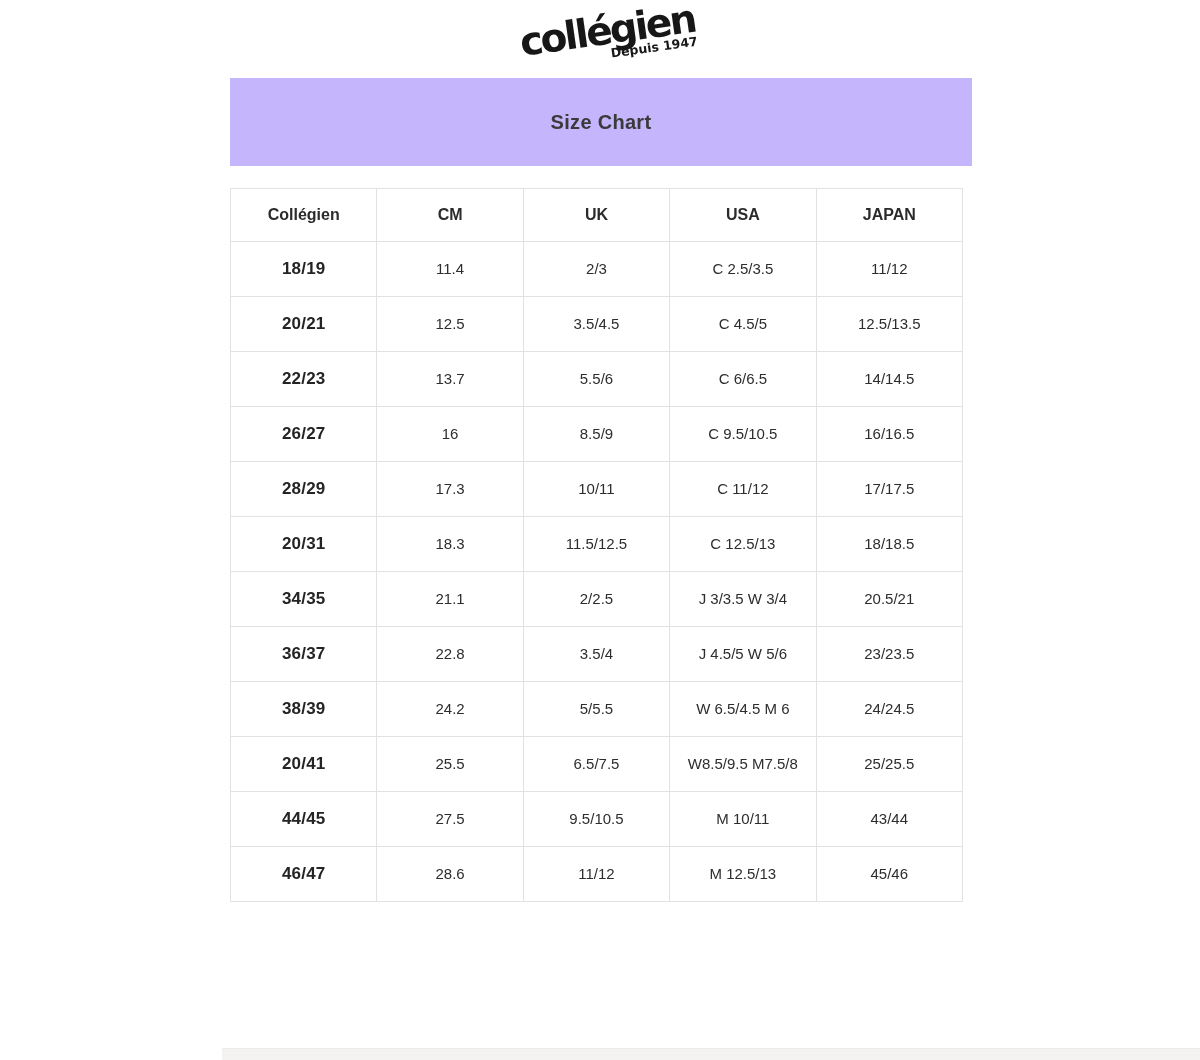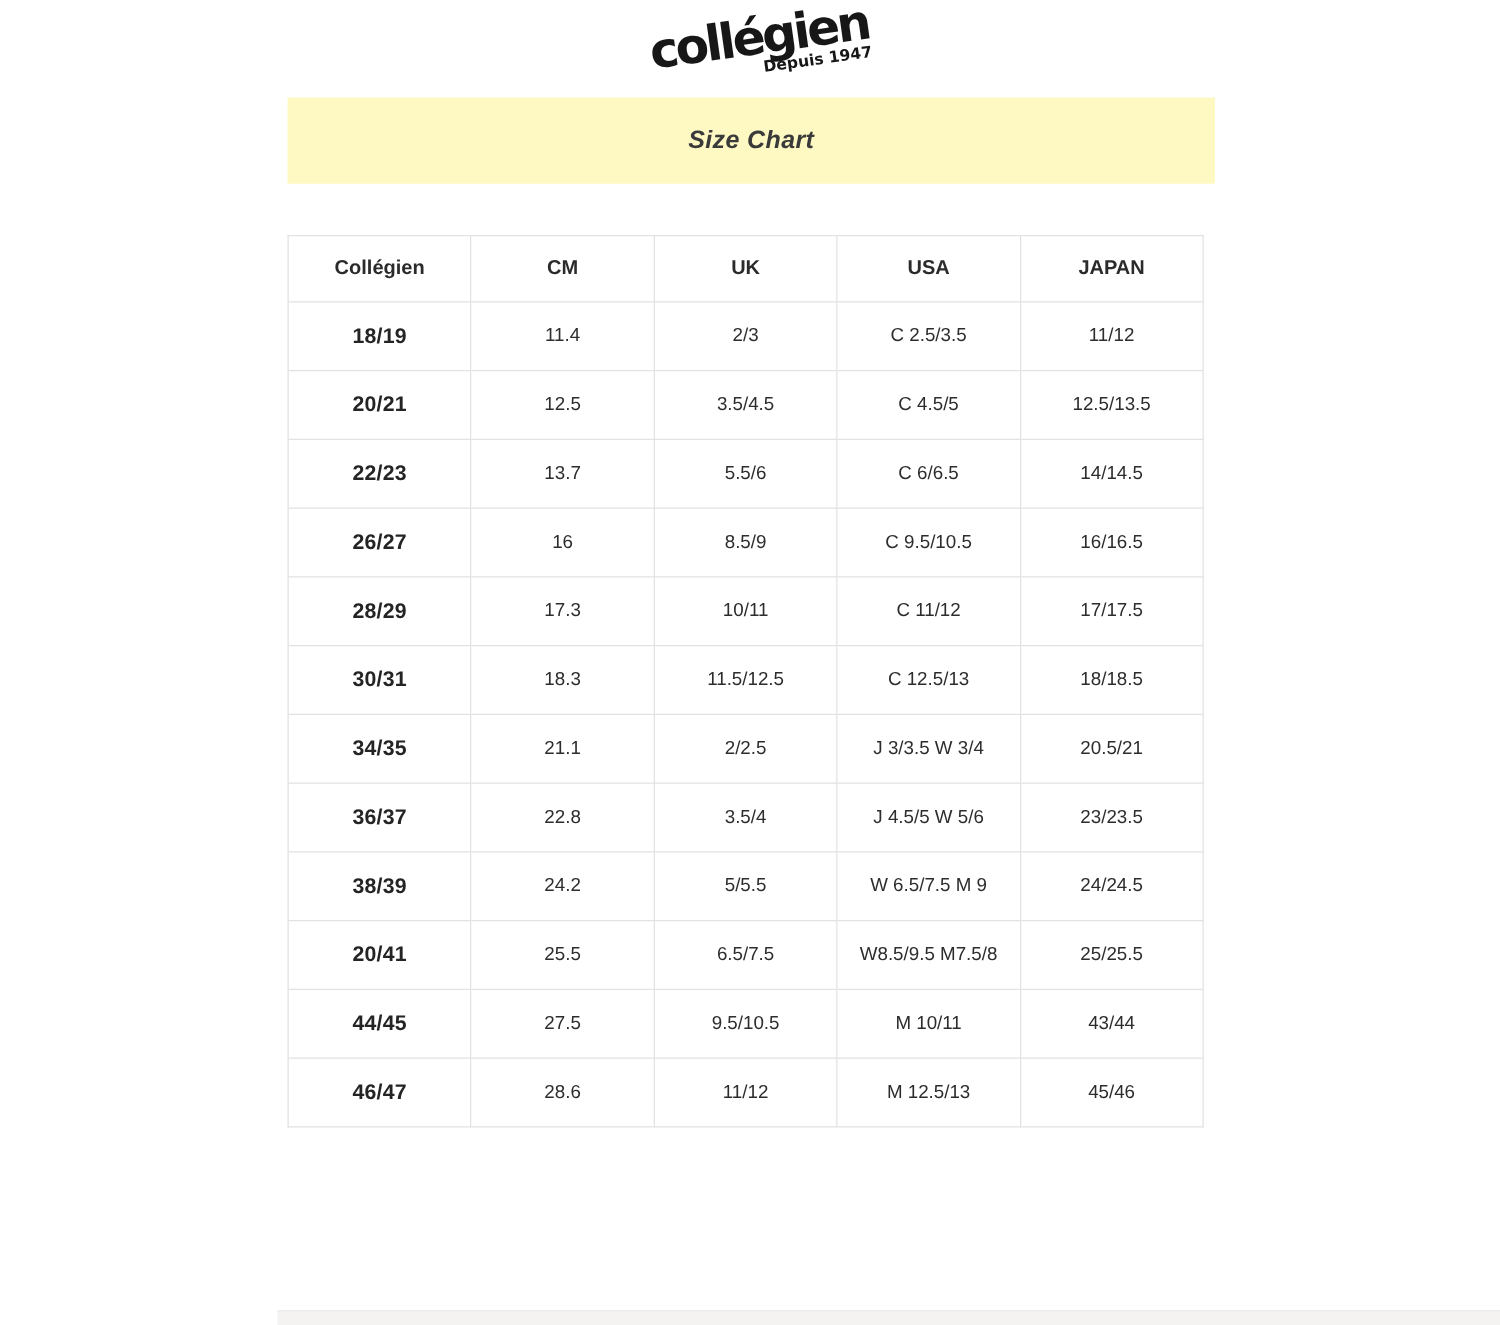--- a/index.html
+++ b/index.html
@@ -47,26 +47,25 @@
     letter-spacing: 0px;
     white-space: nowrap;
   }
 
   
   .banner {
     position: absolute;
     left: 230px;
     top: 78px;
     width: 742px;
-    height: 69px;
-    background: #fef9c3;
+    height: 88px;
+    background: #c4b5fd;
     display: flex;
     align-items: center;
     justify-content: center;
-    font-style: italic;
   }
   .banner-title {
     font-size: 20px;
     font-weight: bold;
     color: #3a3a3a;
     letter-spacing: 0.3px;
   }
 
   
   .size-table {
@@ -170,21 +169,21 @@
           <td>16/16.5</td>
         </tr>
         <tr>
           <td class="c0">28/29</td>
           <td>17.3</td>
           <td>10/11</td>
           <td>C 11/12</td>
           <td>17/17.5</td>
         </tr>
         <tr>
-          <td class="c0">30/31</td>
+          <td class="c0">20/31</td>
           <td>18.3</td>
           <td>11.5/12.5</td>
           <td>C 12.5/13</td>
           <td>18/18.5</td>
         </tr>
         <tr>
           <td class="c0">34/35</td>
           <td>21.1</td>
           <td>2/2.5</td>
           <td>J 3/3.5 W 3/4</td>
@@ -194,21 +193,21 @@
           <td class="c0">36/37</td>
           <td>22.8</td>
           <td>3.5/4</td>
           <td>J 4.5/5 W 5/6</td>
           <td>23/23.5</td>
         </tr>
         <tr>
           <td class="c0">38/39</td>
           <td>24.2</td>
           <td>5/5.5</td>
-          <td>W 6.5/7.5 M 9</td>
+          <td>W 6.5/4.5 M 6</td>
           <td>24/24.5</td>
         </tr>
         <tr>
           <td class="c0">20/41</td>
           <td>25.5</td>
           <td>6.5/7.5</td>
           <td>W8.5/9.5 M7.5/8</td>
           <td>25/25.5</td>
         </tr>
         <tr>

